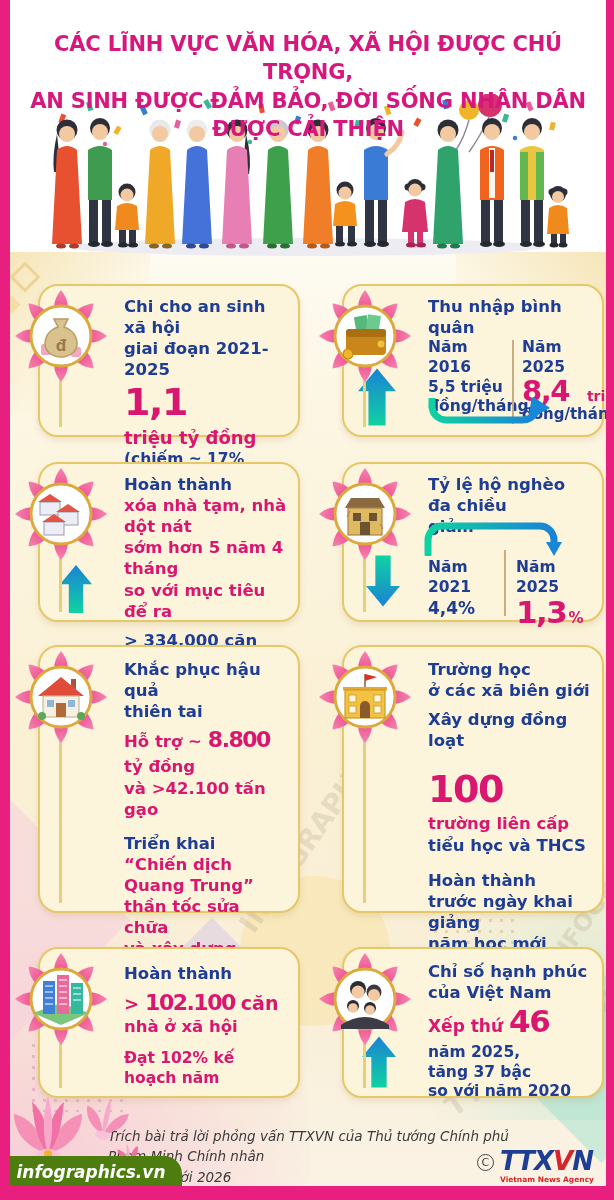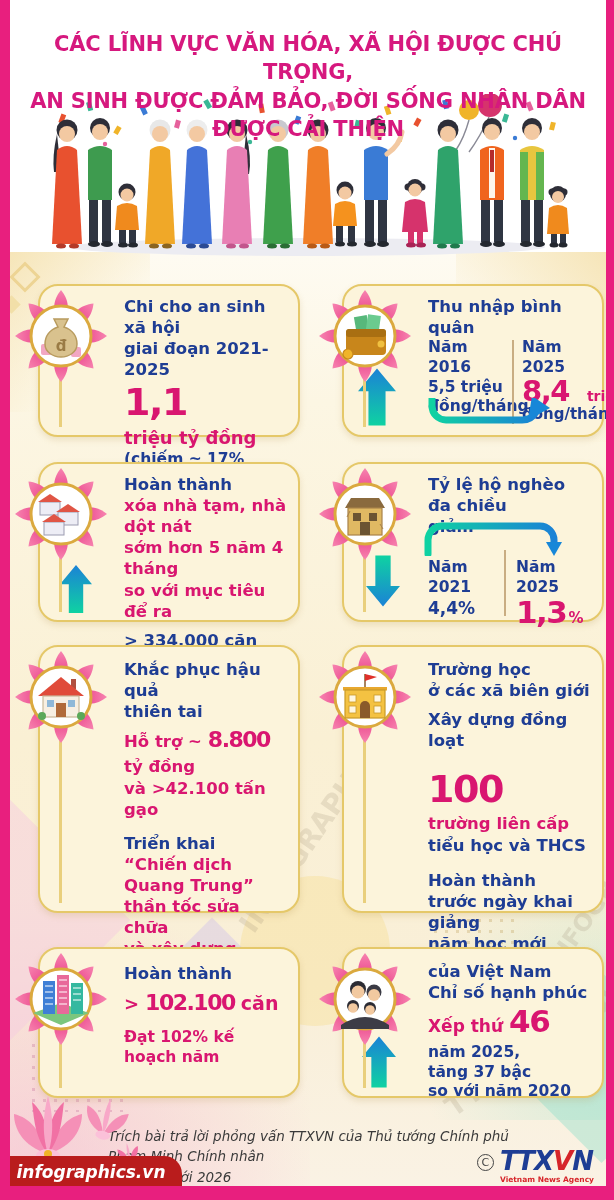--- a/index.html
+++ b/index.html
@@ -71,21 +71,21 @@
   
   .quote{position:absolute;left:108px;top:1126px;width:438px;z-index:4;
          font-size:13.5px;font-style:italic;color:#3A3A3A;line-height:1.5}
   .quote span{display:block}
   .logo{position:absolute;right:20px;top:1148px;z-index:7;display:flex;gap:6px;align-items:flex-start}
   .copy{width:17px;height:17px;border:1.5px solid #444;border-radius:50%;font-size:11px;line-height:15px;
         text-align:center;color:#444;margin-top:6px;font-style:normal}
   .logo-main{font-size:26px;font-weight:bold;font-style:italic;letter-spacing:-1px;line-height:1}
   .lt1,.lt3{color:#1E3D94}.lt2{color:#D6252A}
   .logo-sub{font-size:7.5px;color:#D6252A;text-align:right;margin-top:1px;font-weight:bold}
-  .site{position:absolute;left:0;bottom:12px;width:182px;height:32px;background:#b91c1c;z-index:7;
+  .site{position:absolute;left:0;bottom:12px;width:182px;height:32px;background:#4d7c0f;z-index:7;
         border-top-right-radius:18px;color:#fff;font-style:italic;font-weight:bold;font-size:17px;
         display:flex;align-items:center;justify-content:center}
   .lotus{position:absolute;left:0;bottom:10px;z-index:6}
 </style>
 </head>
 <body>
 
 <svg width="0" height="0" style="position:absolute">
   <defs>
     <linearGradient id="gup" x1="0" y1="0" x2="0" y2="1">
@@ -600,20 +600,21 @@
         </g>
       </svg>
     </div>
     <div class="cbody" style="padding-top:14px">
       <div class="t-blue fs17">Hoàn thành</div>
       <div class="bigrow" style="margin-top:8px">
         <span class="t-pink" style="font-size:18px">&gt;</span>
         <span class="t-pink bignum n34">102.100</span>
         <span class="t-pink" style="font-size:19px">căn</span>
       </div>
+      <div class="t-pink fs17">nhà ở xã hội</div>
       <div class="gap12"></div>
       <div class="t-pink fs16">Đạt 102% kế hoạch năm</div>
     </div>
   </section>
 
   <section class="card" style="left:342px;top:947px;width:262px;height:151px">
     <div class="stem"></div>
     <div class="badge">
       <svg width="96" height="96" viewBox="0 0 96 96">
         <g>
@@ -632,22 +633,22 @@
         <circle cx="57" cy="41" r="7.5" fill="#3A3A44"></circle>
           <circle cx="57" cy="44" r="6" fill="#F2C9A0"></circle>
         <circle cx="36" cy="55" r="6" fill="#2B2B33"></circle>
           <circle cx="36" cy="57" r="4.8" fill="#F2C9A0"></circle>
         <circle cx="53" cy="57" r="6" fill="#2B2B33"></circle>
           <circle cx="53" cy="59" r="4.8" fill="#F2C9A0"></circle>
         <path d="M24,74 q24,-16 48,0 v4 h-48 z" fill="#3C3C46"></path>
       </svg>
     </div>
     <div class="cbody" style="padding-top:12px">
+      <div class="t-blue fs17">Chỉ số hạnh phúc</div>
       <div class="t-blue fs17">của Việt Nam</div>
-      <div class="t-blue fs17">Chỉ số hạnh phúc</div>
       <div class="bigrow" style="">
         <span class="t-pink" style="font-size:17px">Xếp thứ</span>
         <span class="t-pink bignum n32">46</span>
         <span class="t-blue" style="font-size:15.5px">năm 2025,</span>
       </div>
       <div class="t-blue fs16">tăng 37 bậc</div>
       <div class="t-blue fs16">so với năm 2020</div>
       <svg class="abs" style="left:18px;top:86px" width="34" height="54" viewBox="0 0 40 60">
         <path d="M20,0 L40,24 L29,24 L29,60 L11,60 L11,24 L0,24 Z" fill="url(#gup)"></path>
       </svg>

